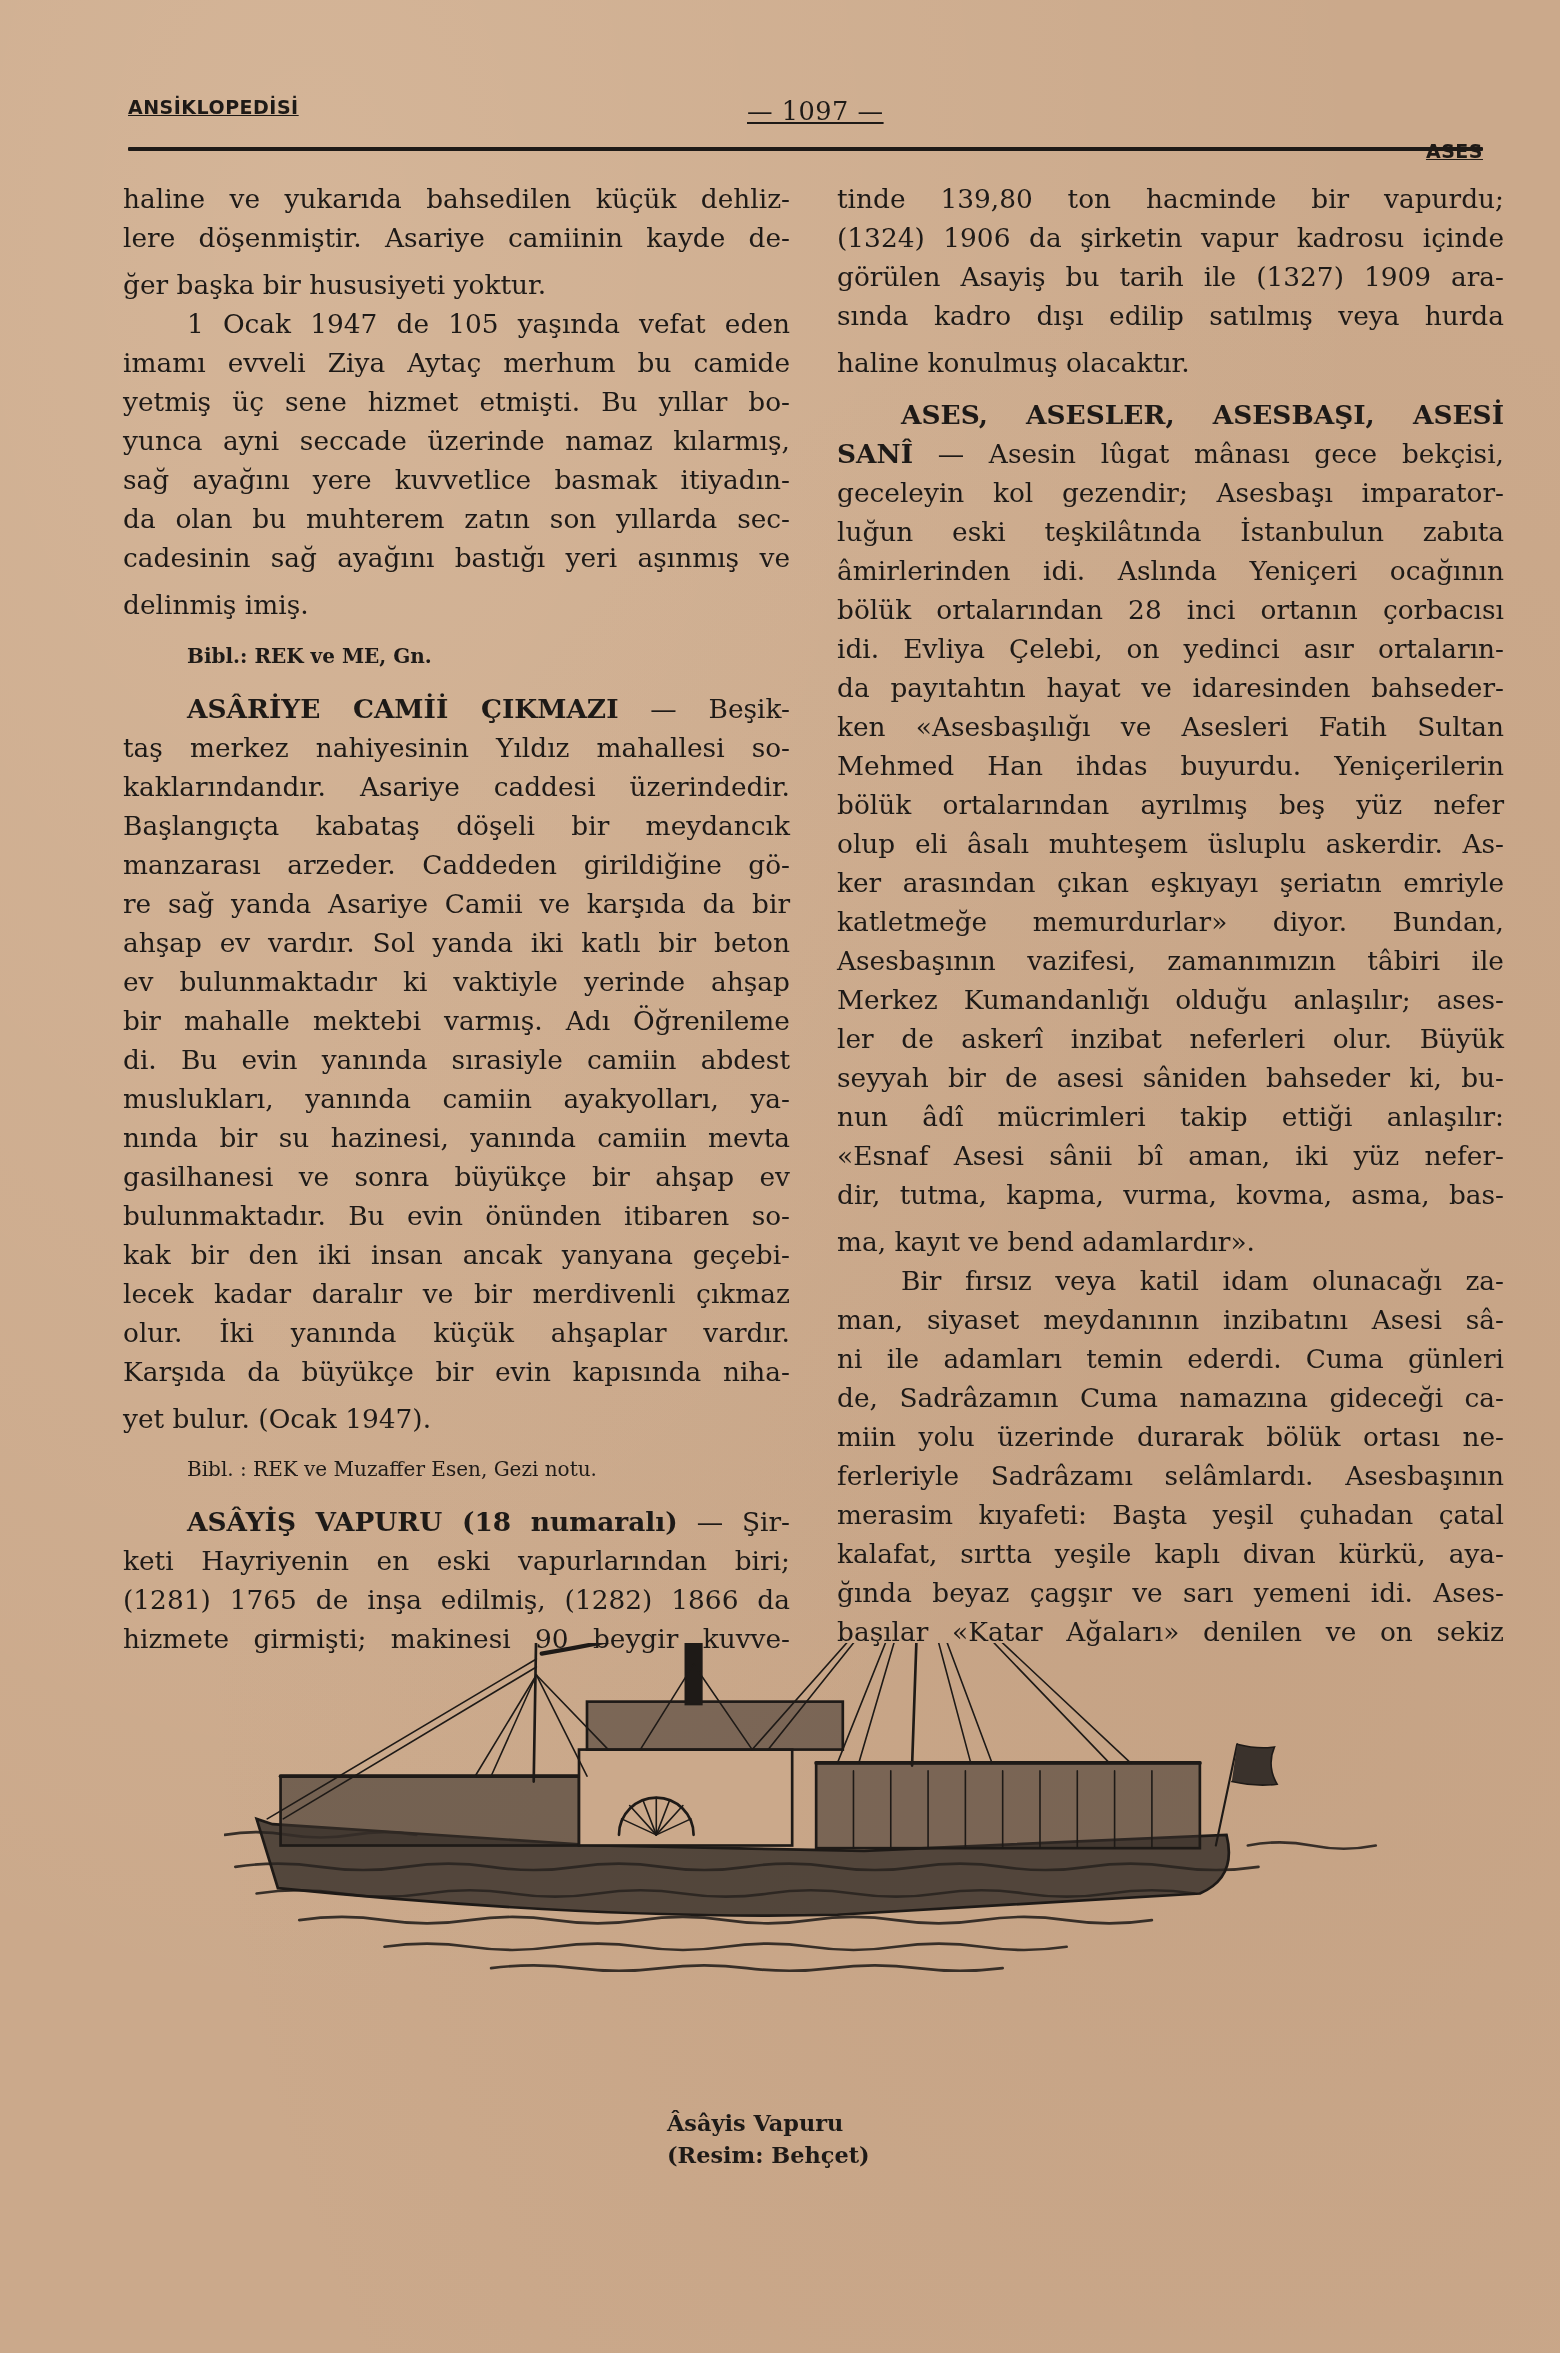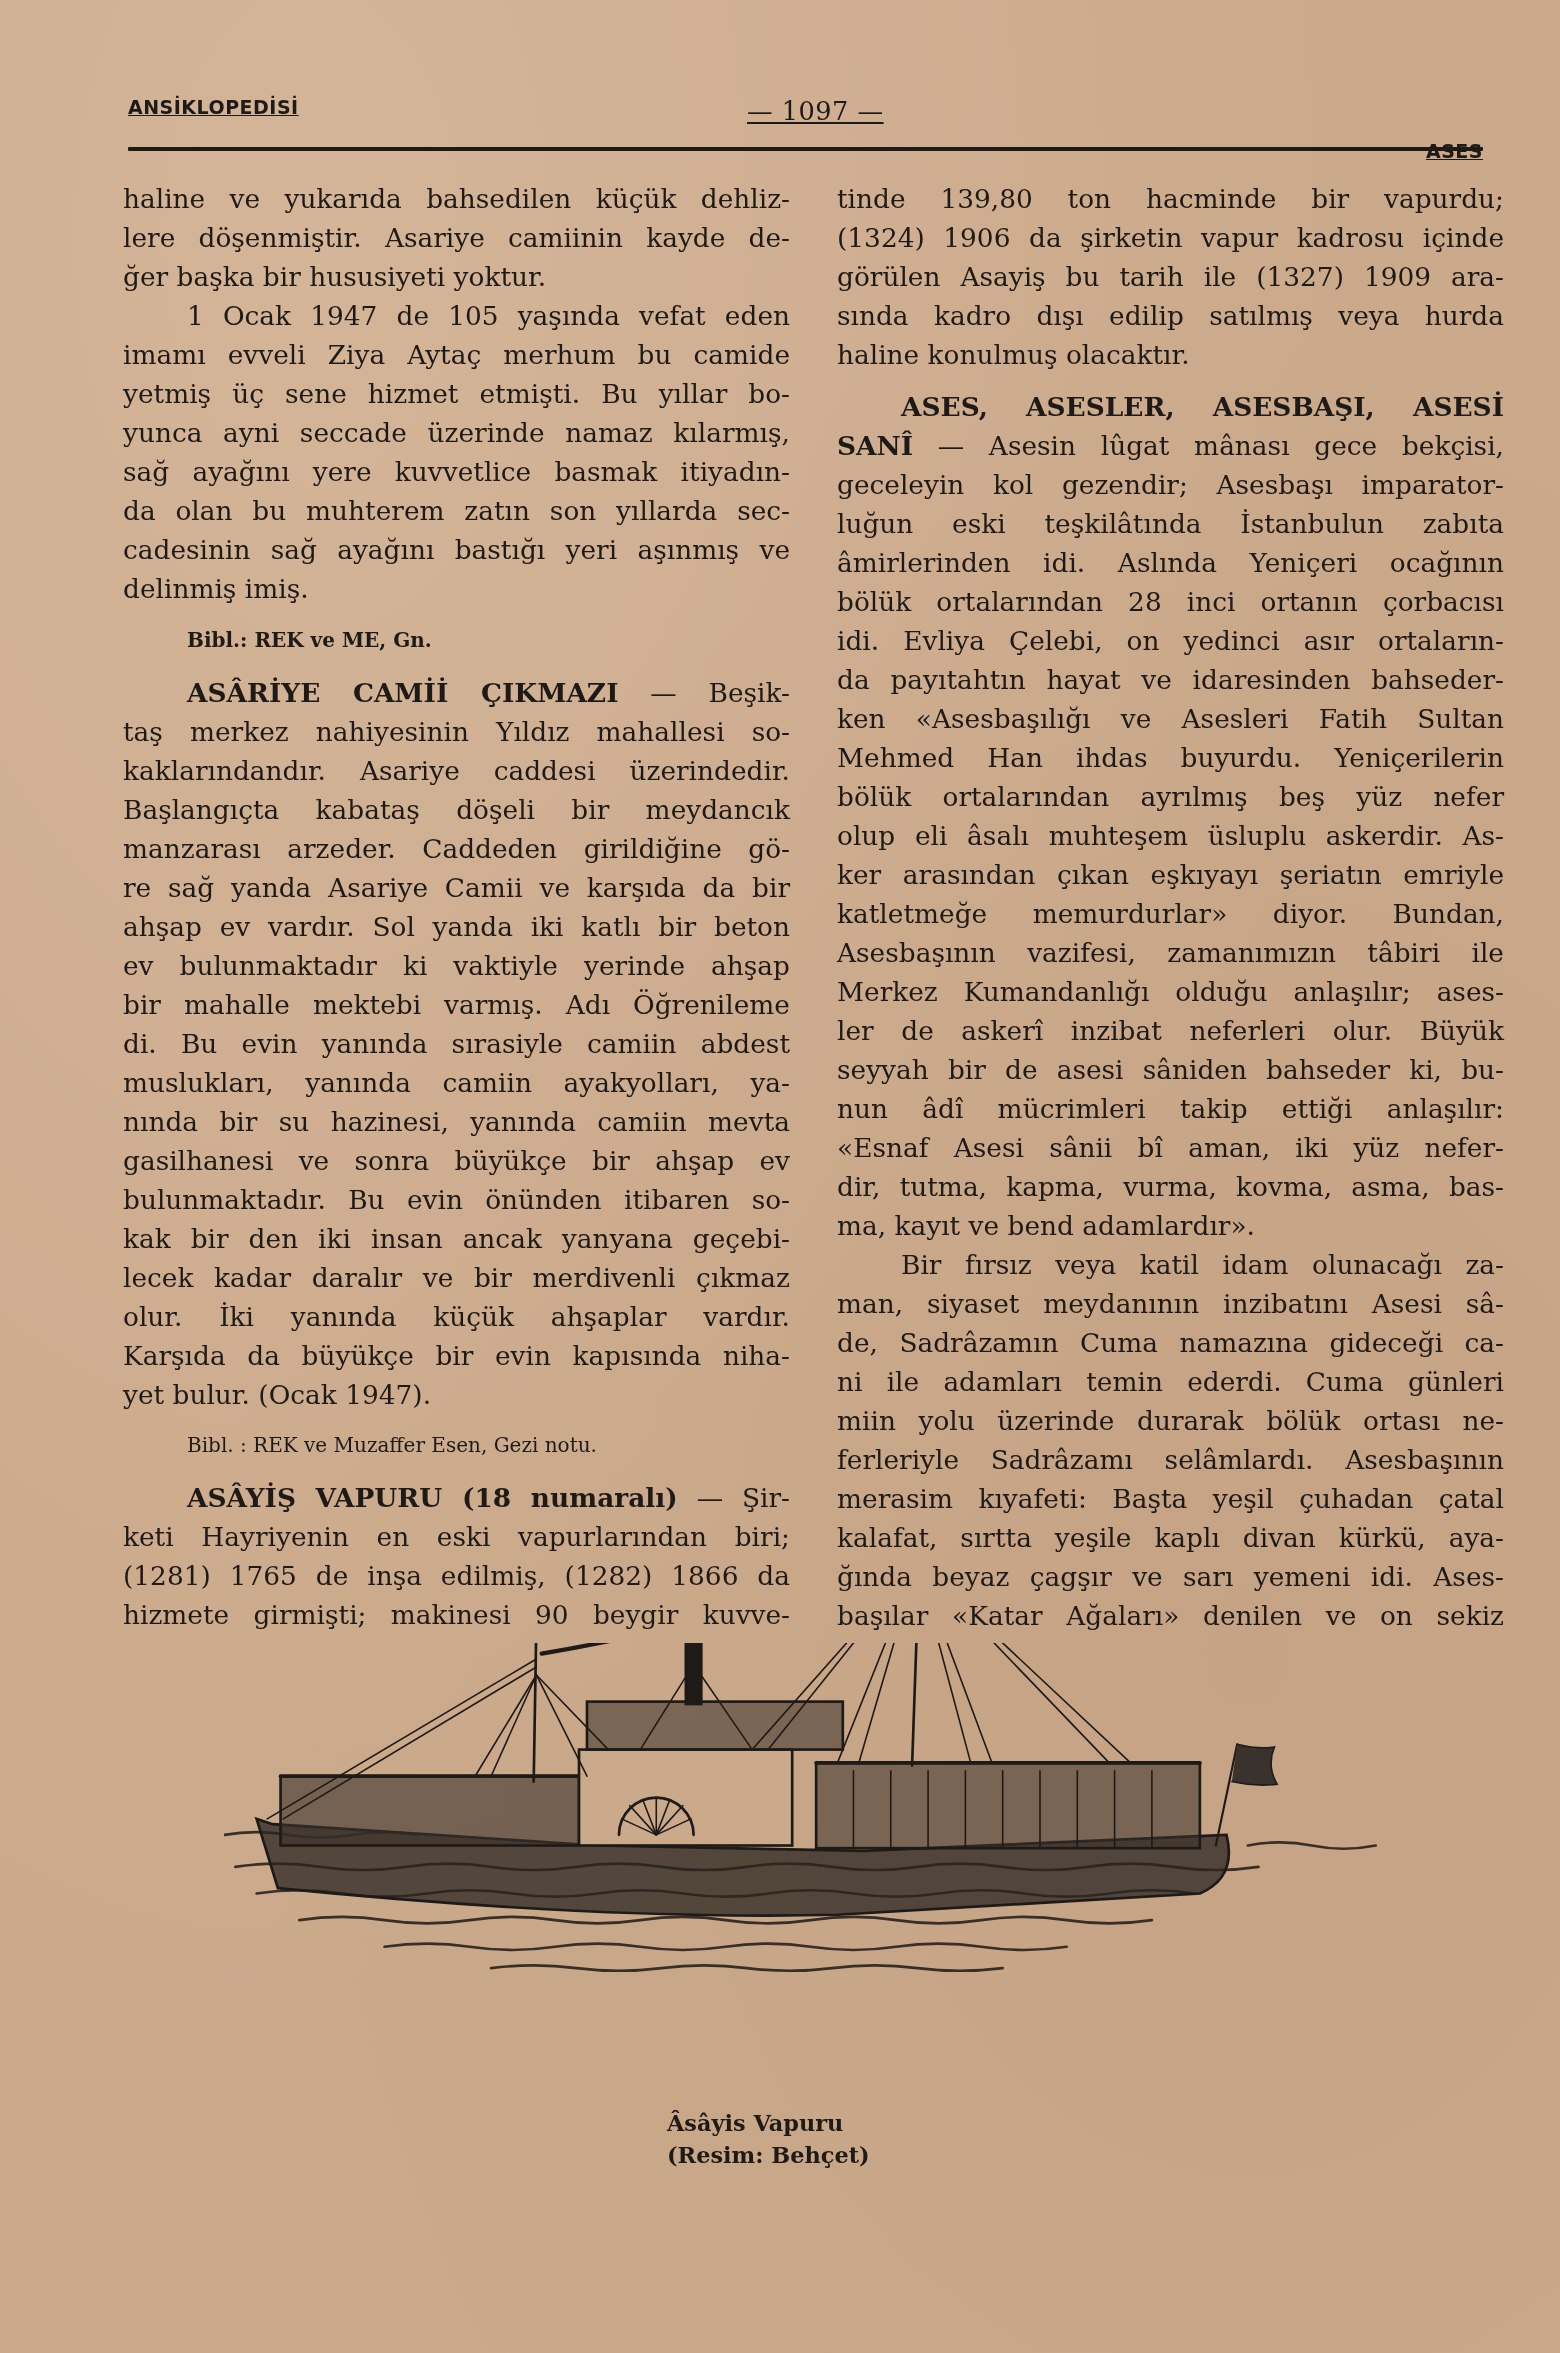--- a/index.html
+++ b/index.html
@@ -23,21 +23,21 @@
   .h-right { right: 0; font-family: "DejaVu Sans", sans-serif; font-size: 19px !important; margin-top: 44px; }
   .rule { position: absolute; left: 128px; top: 147px; width: 1355px; height: 4.3px; background: #1e1a17; border-radius: 1.1px; }
 
   .column {
     position: absolute; top: 179px; width: 667px;
     font-size: 26.4px; line-height: 39px;
   }
   .col-left { left: 123px; }
   .col-right { left: 837px; }
   .line { display: block; white-space: nowrap; text-align: justify; text-align-last: justify; height: 39px; }
-  .line.last { text-align-last: left; }
+  .line.last { text-align-last: left; margin-top: 8px; }
   .line.indent { padding-left: 64px; }
   .line.bibl { font-size: 20px; padding-left: 64px; text-align-last: left; }
   .bold { font-weight: bold; }
   .gap { height: 12.8px; display: block; }
 
   .figure { position: absolute; left: 224px; top: 1643px; width: 1163px; height: 437px; }
   .figure svg { width: 100%; height: 100%; }
   .caption {
     position: absolute; left: 667px; top: 2107px; width: 267px; text-align: left;
     font-weight: bold; font-size: 22.4px; line-height: 32px;
@@ -119,22 +119,22 @@
     <span class="line">Asesbaşının vazifesi, zamanımızın tâbiri ile</span>
     <span class="line">Merkez Kumandanlığı olduğu anlaşılır; ases-</span>
     <span class="line">ler de askerî inzibat neferleri olur. Büyük</span>
     <span class="line">seyyah bir de asesi sâniden bahseder ki, bu-</span>
     <span class="line">nun âdî mücrimleri takip ettiği anlaşılır:</span>
     <span class="line">«Esnaf Asesi sânii bî aman, iki yüz nefer-</span>
     <span class="line">dir, tutma, kapma, vurma, kovma, asma, bas-</span>
     <span class="line last">ma, kayıt ve bend adamlardır».</span>
     <span class="line indent">Bir fırsız veya katil idam olunacağı za-</span>
     <span class="line">man, siyaset meydanının inzibatını Asesi sâ-</span>
+    <span class="line">ni ile adamları temin ederdi. Cuma günleri</span>
     <span class="line">de, Sadrâzamın Cuma namazına gideceği ca-</span>
-    <span class="line">ni ile adamları temin ederdi. Cuma günleri</span>
     <span class="line">miin yolu üzerinde durarak bölük ortası ne-</span>
     <span class="line">ferleriyle Sadrâzamı selâmlardı. Asesbaşının</span>
     <span class="line">merasim kıyafeti: Başta yeşil çuhadan çatal</span>
     <span class="line">kalafat, sırtta yeşile kaplı divan kürkü, aya-</span>
     <span class="line">ğında beyaz çagşır ve sarı yemeni idi. Ases-</span>
     <span class="line">başılar «Katar Ağaları» denilen ve on sekiz</span>
   </div>
 
 <div class="figure">
   <svg viewBox="0 0 2180 820">

